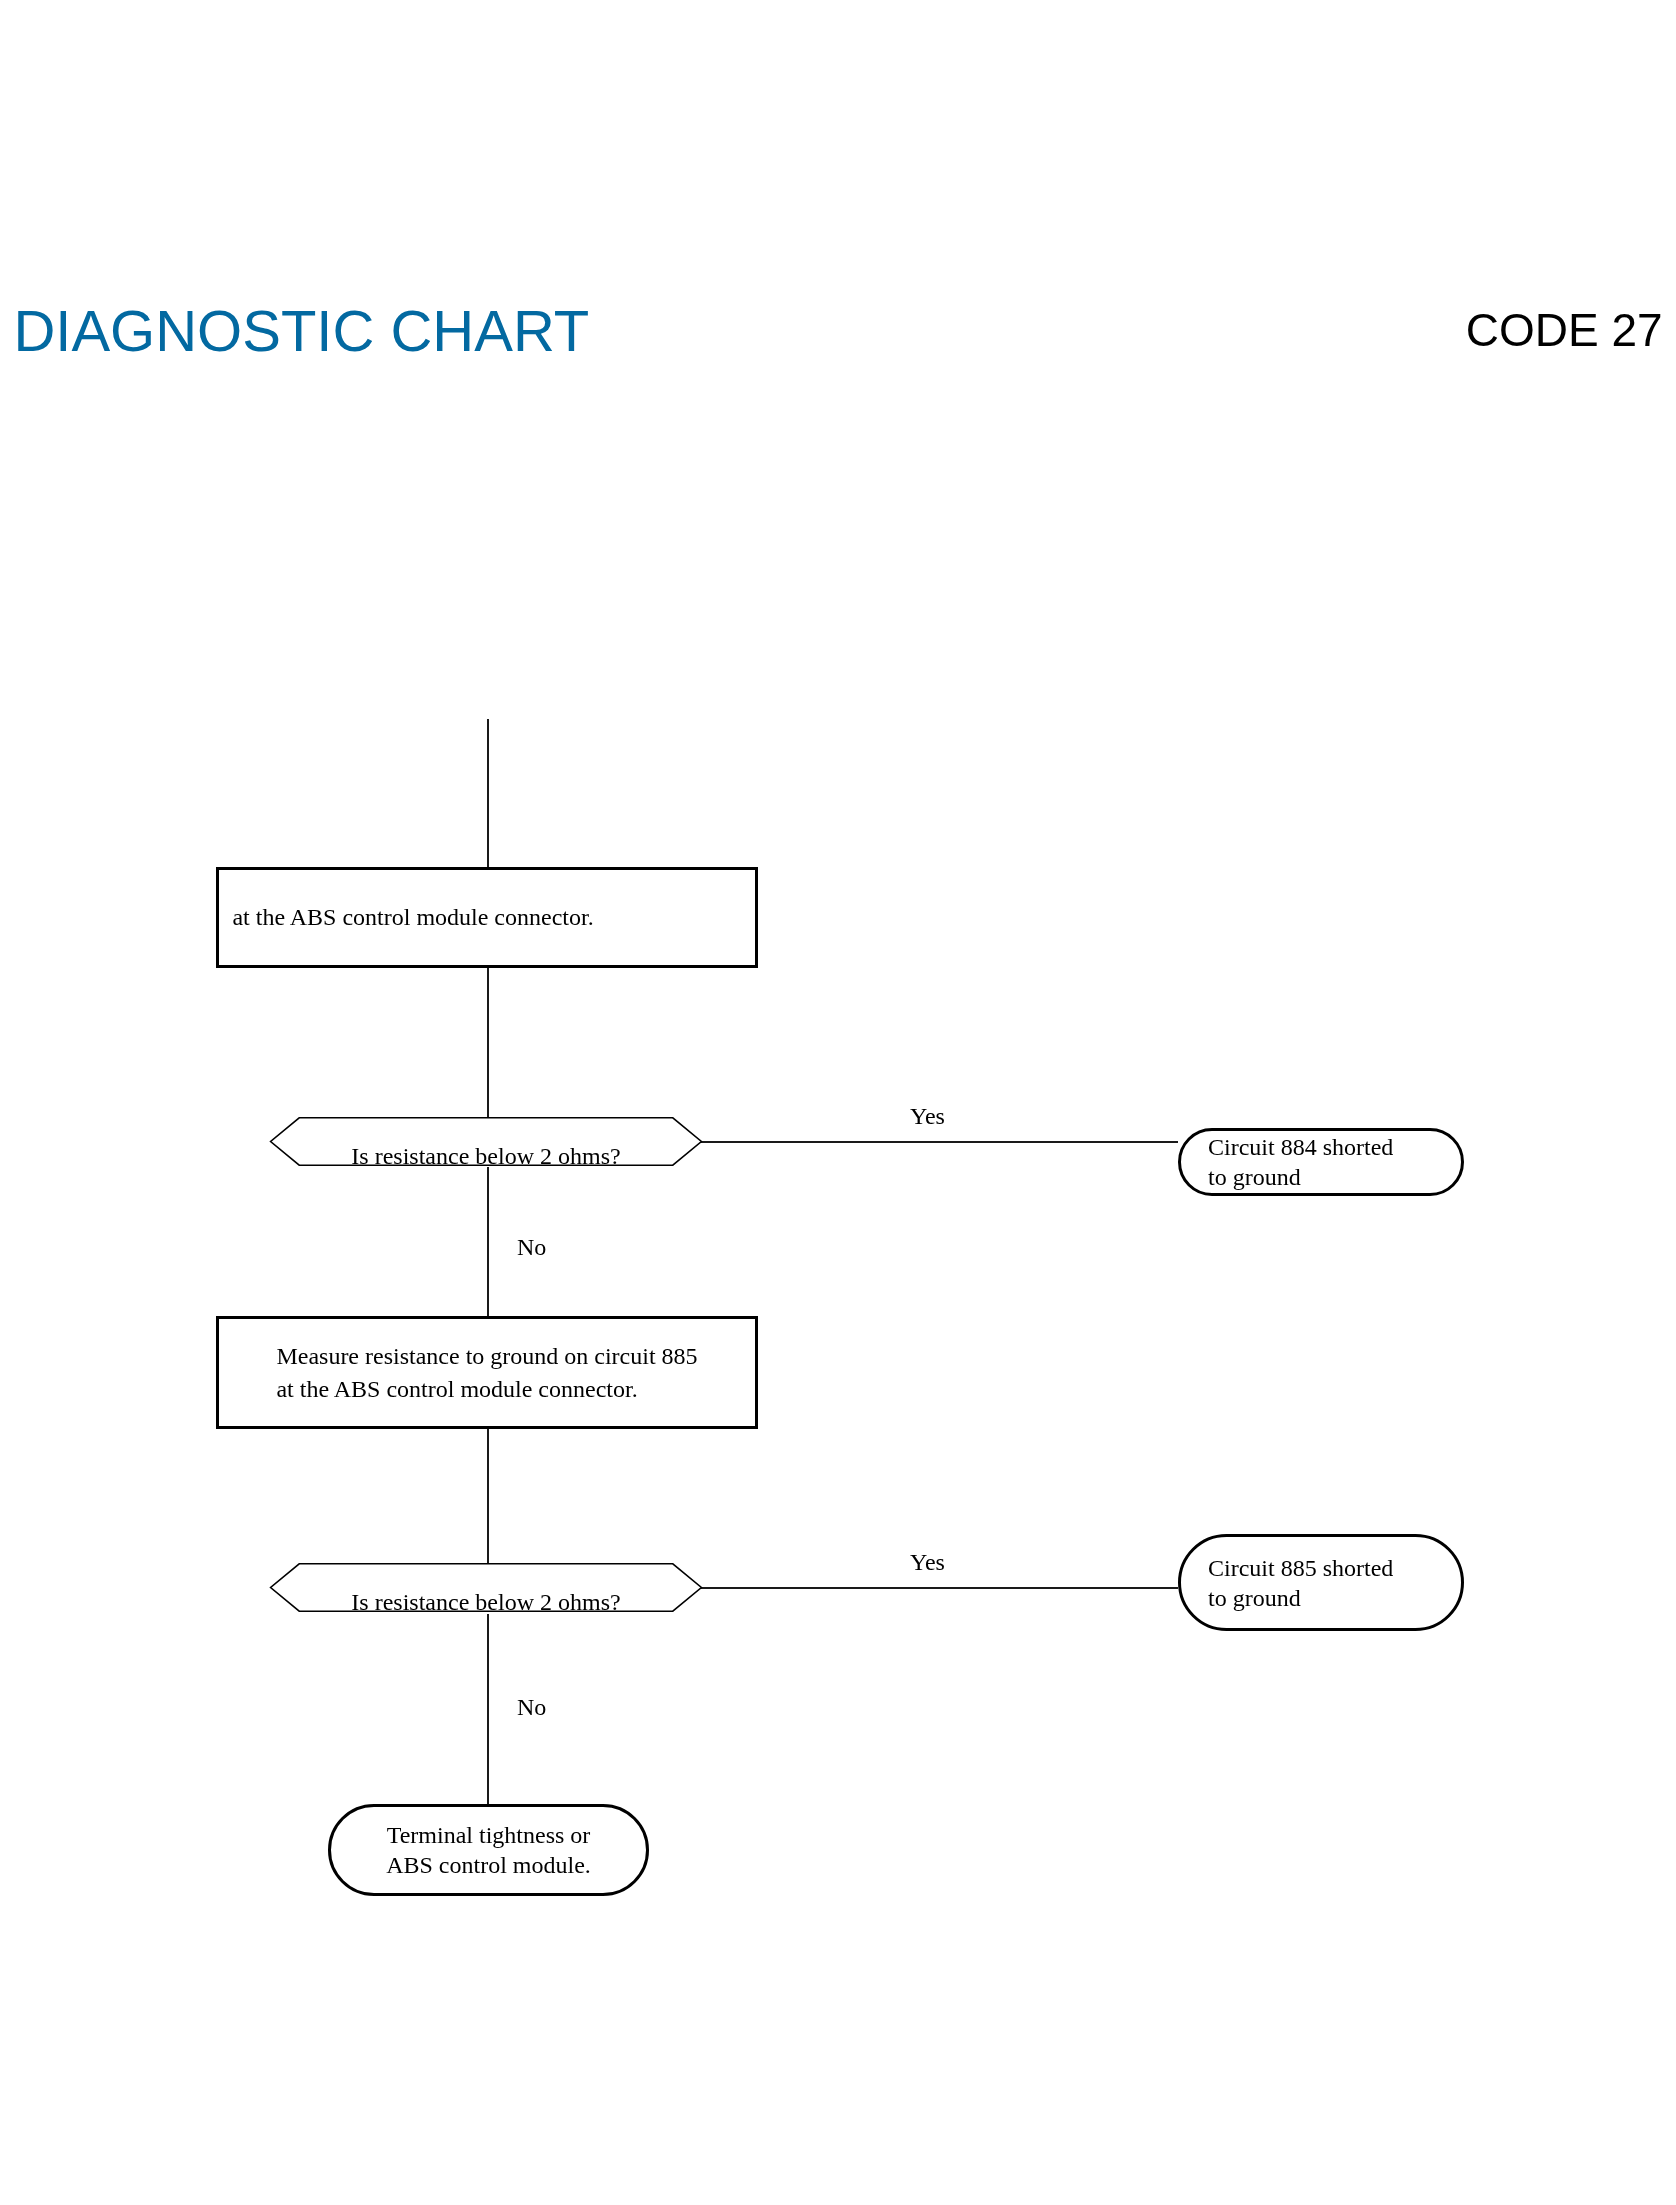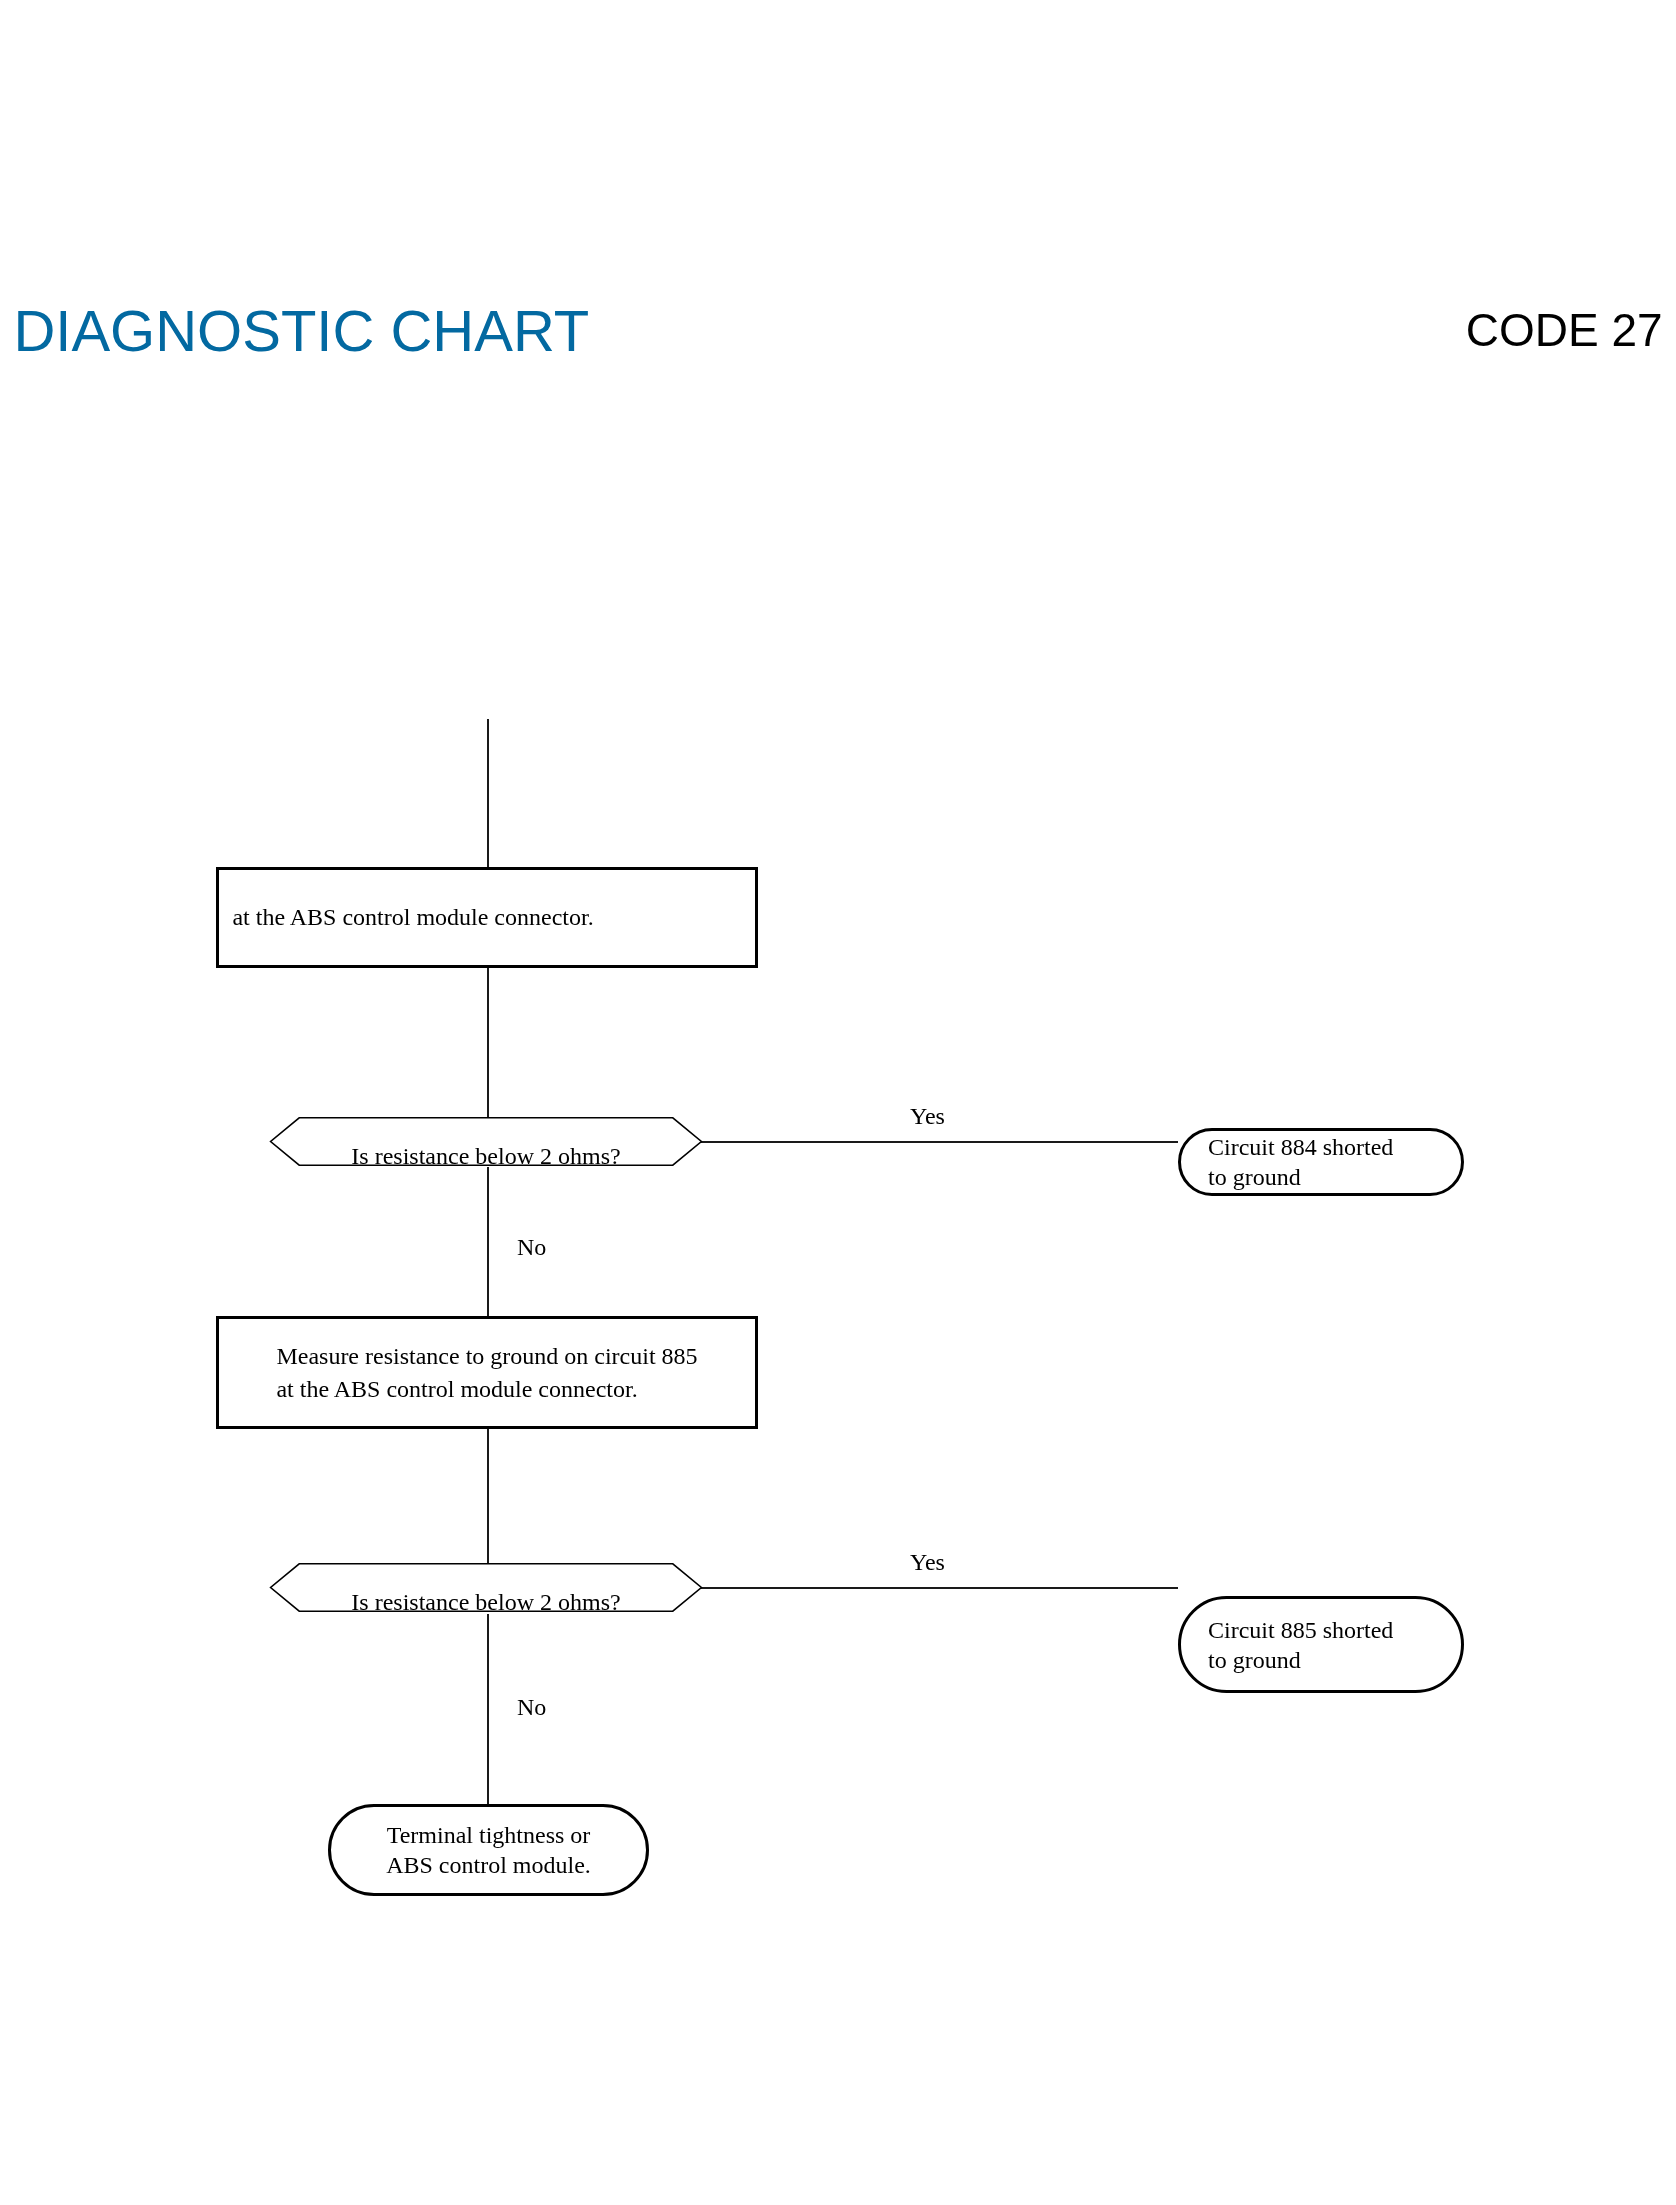--- a/index.html
+++ b/index.html
@@ -185,21 +185,21 @@
     </span>
   </div>
 
   <div class="node-dec" style="left:270px; top:1563px; width:432px; height:49px;">
     <svg width="432" height="49" viewBox="0 0 710 80" aria-hidden="true">
       <polygon points="48,1 662,1 709,40 662,79 48,79 1,40" fill="#ffffff" stroke="#000000" stroke-width="2.6" stroke-linejoin="miter"></polygon>
     </svg>
     <span class="dec-text">Is resistance below 2 ohms?</span>
   </div>
 
-  <div class="node-term" style="left:1178px; top:1596px; width:286px; height:97px; border-radius:49px;">
+  <div class="node-term" style="left:1178px; top:1534px; width:286px; height:97px; border-radius:49px;">
     <span class="term-text" style="padding-left:27px; text-align:left;">
       <span style="display:block;">Circuit 885 shorted</span>
       <span style="display:block;">to ground</span>
     </span>
   </div>
 
   <div class="node-term" style="left:328px; top:1804px; width:321px; height:92px; border-radius:46px;">
     <span class="term-text" style="text-align:center;">
       <span style="display:block;">Terminal tightness or</span>
       <span style="display:block;">ABS control module.</span>

